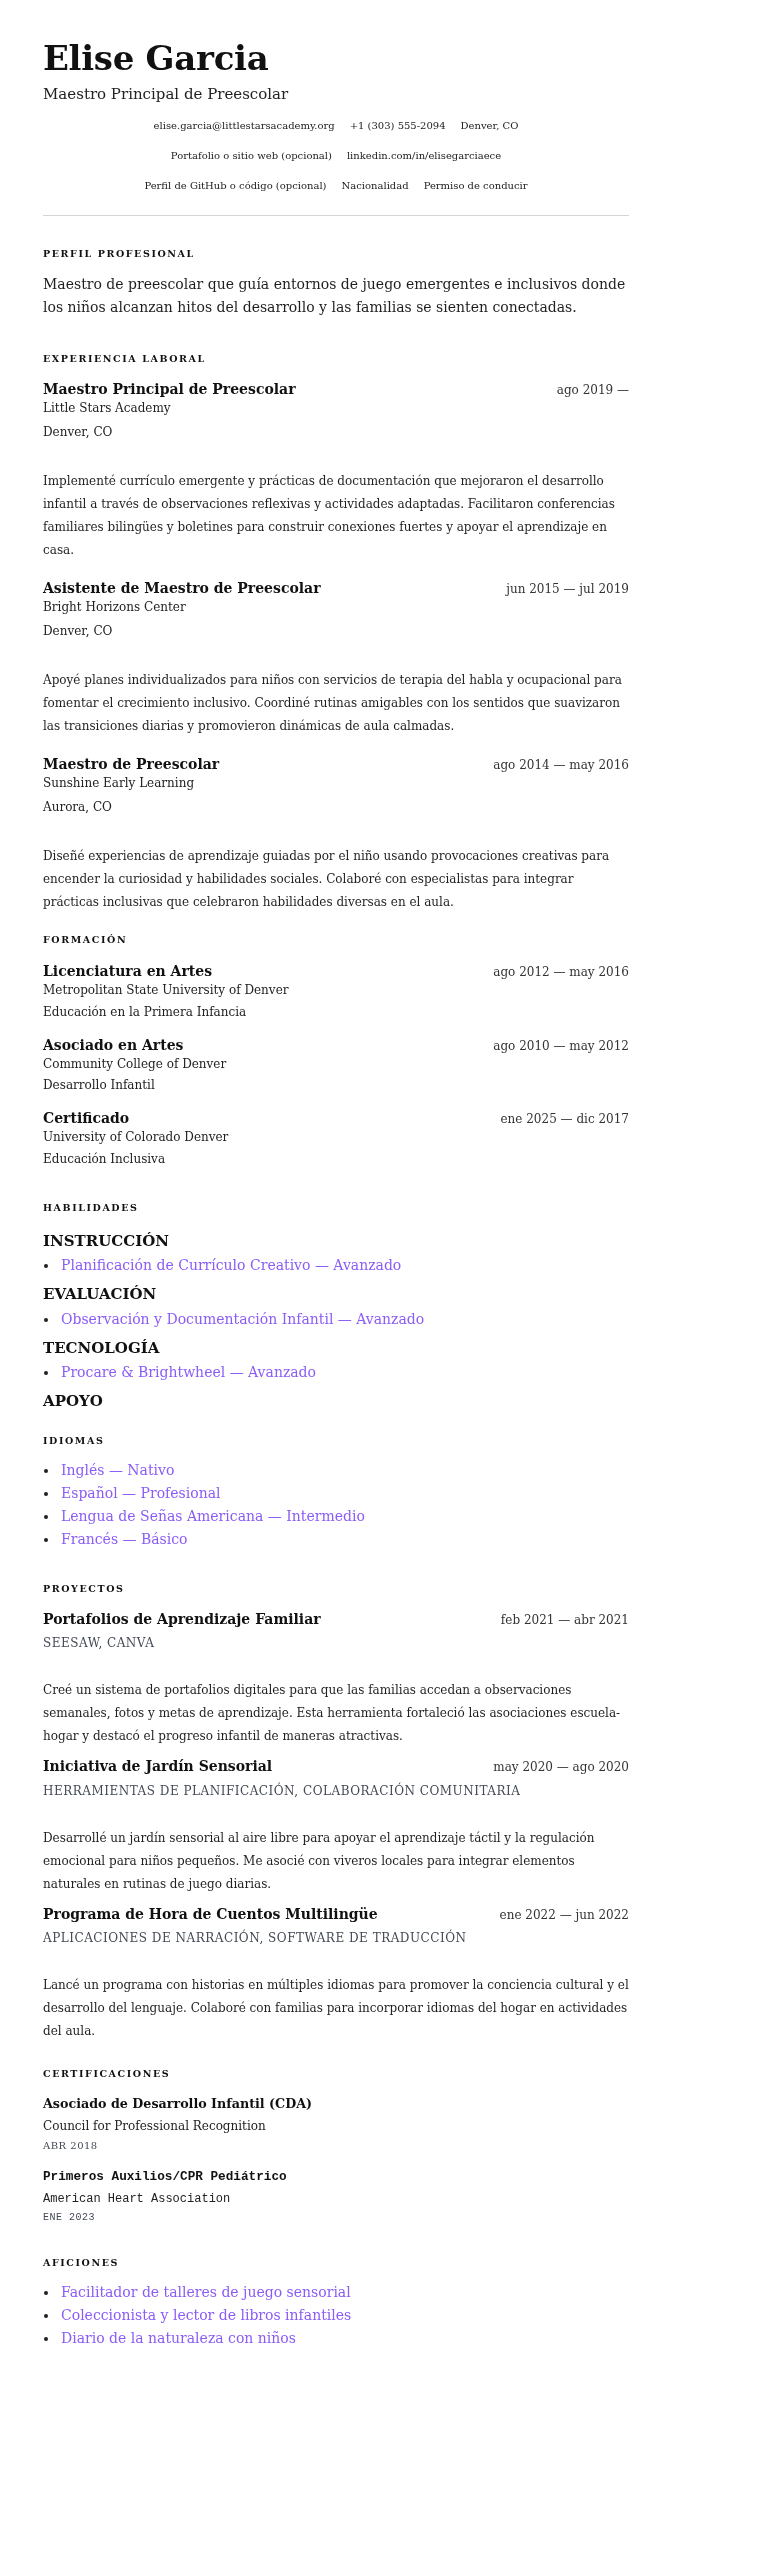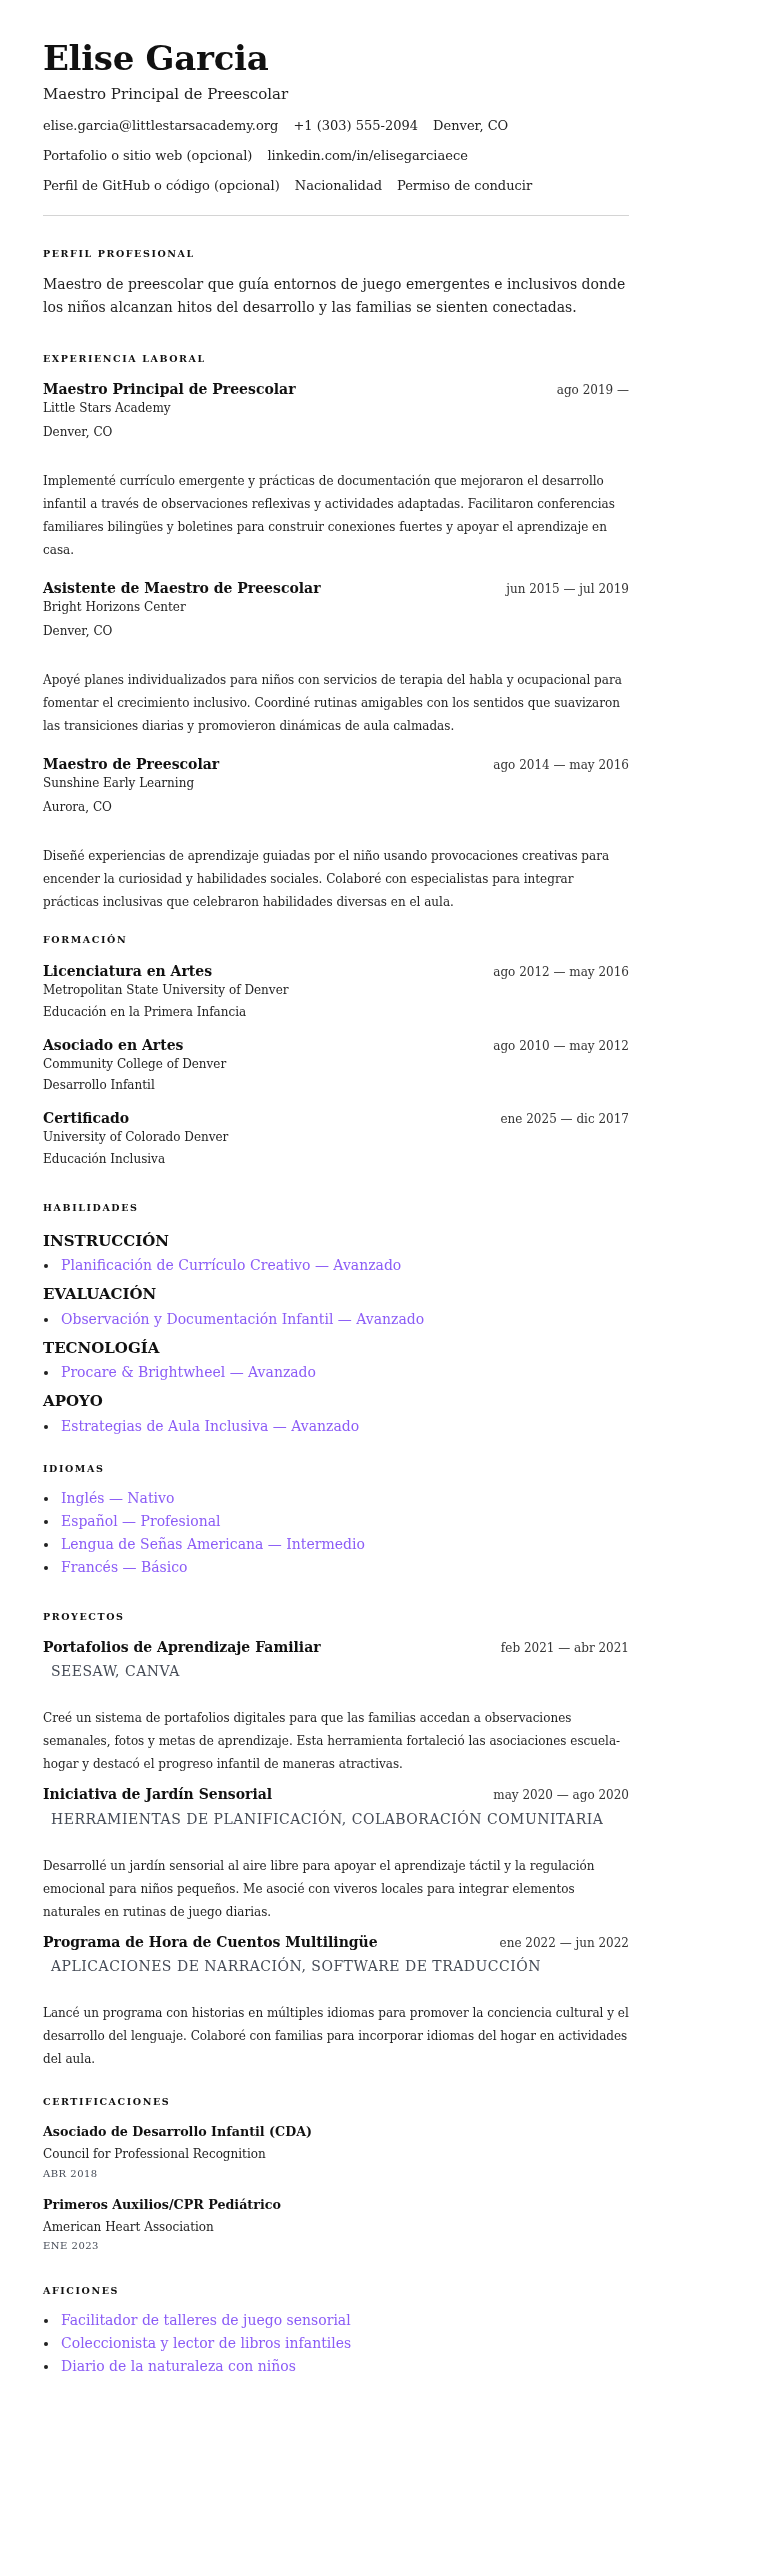--- a/index.html
+++ b/index.html
@@ -26,24 +26,25 @@
     font-size: 15px;
     line-height: 19px;
     margin-top: 6.3px;
     color: #222;
   }
   .contact-rows { margin-top: 14px; }
   .contact-row {
     display: flex;
     flex-wrap: wrap;
     gap: 0 15px;
-    font-size: 13px;
+    font-size: 10px;
     line-height: 15px;
     color: #222;
     margin-bottom: 15px;
+    justify-content: center;
   }
   .contact-row:last-child { margin-bottom: 0; }
   .contact-item { white-space: nowrap; }
   .divider {
     height: 1.3px;
     background: #d4d4d4;
     margin-top: 21.5px;
     border: none;
   }
   
@@ -128,33 +129,32 @@
     position: absolute;
     left: 1.3px;
     top: 10px;
     width: 3.8px;
     height: 3.8px;
     border-radius: 50%;
     background: #222;
   }
   
   .proj-tech {
-    font-size: 14px;
+    font-size: 12px;
     line-height: 15px;
     color: #444a55;
     text-transform: uppercase;
     letter-spacing: 0.5px;
     margin-top: 7.6px;
-    margin-left: 8px;
   }
   .project .entry-desc { margin-top: 28px; }
   .project + .project { margin-top: 7.6px; }
   
   .cert { margin-top: 14px; }
-  .cert + .cert { margin-top: 15px; }
+  .cert + .cert { margin-top: 15px; font-family: Liberation Mono, monospace; }
   .cert-title {
     font-size: 12.7px;
     font-weight: bold;
     line-height: 18px;
     color: #111;
   }
   .cert-issuer {
     font-size: 12px;
     line-height: 18px;
     color: #222;
@@ -282,23 +282,20 @@
       </ul>
     </div>
     <div class="skill-group" style="margin-top:9px">
       <div class="skill-cat">TECNOLOGÍA</div>
       <ul class="bullets" style="margin-top:5px">
         <li>Procare &amp; Brightwheel — Avanzado</li>
       </ul>
     </div>
     <div class="skill-group" style="margin-top:9px">
       <div class="skill-cat">APOYO</div>
-      <ul class="bullets" style="margin-top:5px">
-        <li>Estrategias de Aula Inclusiva — Avanzado</li>
-      </ul>
     </div>
   </section>
 
   <section class="section" style="margin-top:25px">
     <h2 class="section-title">Idiomas</h2>
     <ul class="bullets" style="margin-top:11.4px">
       <li>Inglés — Nativo</li>
       <li>Español — Profesional</li>
       <li>Lengua de Señas Americana — Intermedio</li>
       <li>Francés — Básico</li>

